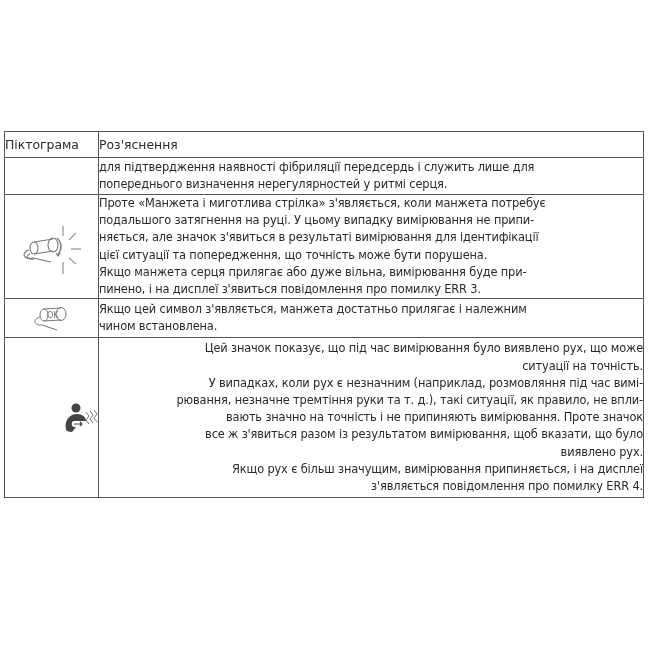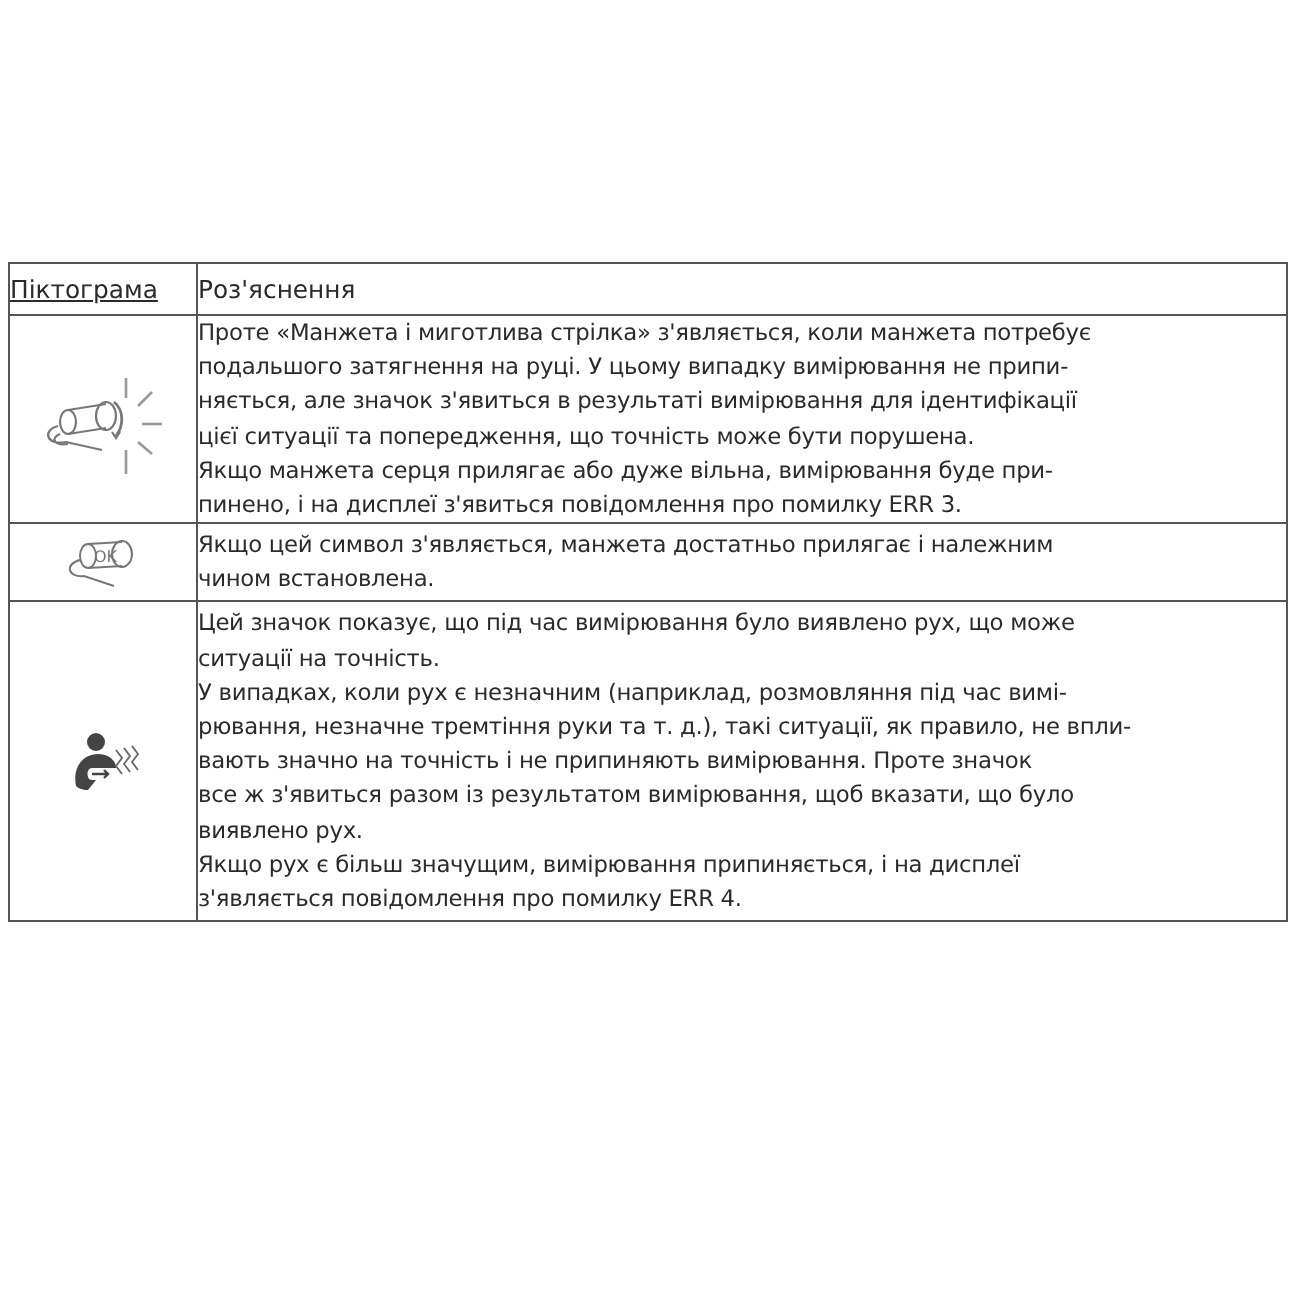--- a/index.html
+++ b/index.html
@@ -3,42 +3,49 @@
 <meta charset="utf-8">
 <style>
   html, body { margin:0; padding:0; background:#ffffff; }
   body { width:648px; height:648px; position:relative; overflow:hidden;
     font-family:"DejaVu Sans", sans-serif; color:#2a2a2a; }
   table.pict { position:absolute; left:4px; top:131px; width:640px;
     border-collapse:collapse; table-layout:fixed; }
   table.pict td, table.pict th { border:1px solid #555; padding:0; vertical-align:middle; }
   col.c1 { width:94px; }
   th { font-weight:normal; font-size:12.4px; height:25px; text-align:left; color:#2a2a2a; }
-  th.h1 { text-align:left; padding-left:4px;text-decoration:underline; }
+  th.h1 { text-align:left; padding-left:4px; }
   td.txt { font-size:11.4px; line-height:17.2px; padding:3px 8px 3px 8px; letter-spacing:-0.15px; }
   td.txt p { margin:0; }
   td.icon { text-align:center; }
   .r1 td { height:36px; }
   .r2 td { height:98px; }
   .r3 td { height:38px; }
-  .r4 td { height:159px; }
+  .r4 td { height:159px;text-align:right; }
   svg { display:inline-block; vertical-align:middle; }
 </style>
 </head>
 <body>
 
 <table class="pict">
   <colgroup>
       <col class="c1">
       <col>
     </colgroup>
   <tbody>
       <tr>
     <th class="h1">Піктограма</th>
     <th>Роз'яснення</th>
+  </tr>
+  <tr class="r1">
+    <td class="icon"></td>
+    <td class="txt">
+      <p>для підтвердження наявності фібриляції передсердь і служить лише для</p>
+      <p>попереднього визначення нерегулярностей у ритмі серця.</p>
+    </td>
   </tr>
   <tr class="r2">
     <td class="icon">
       <span>
         <svg width="66" height="70" viewBox="0 0 66 70">
           <g fill="none" stroke="#777" stroke-width="1.1">
             <ellipse cx="15" cy="36" rx="4" ry="6"></ellipse>
             <path d="M15 30 L34 27 M15 42 L34 39"></path>
             <ellipse cx="34" cy="33" rx="5" ry="7"></ellipse>
             <path d="M10 38 C2 40 4 48 14 46 L32 50"></path>

